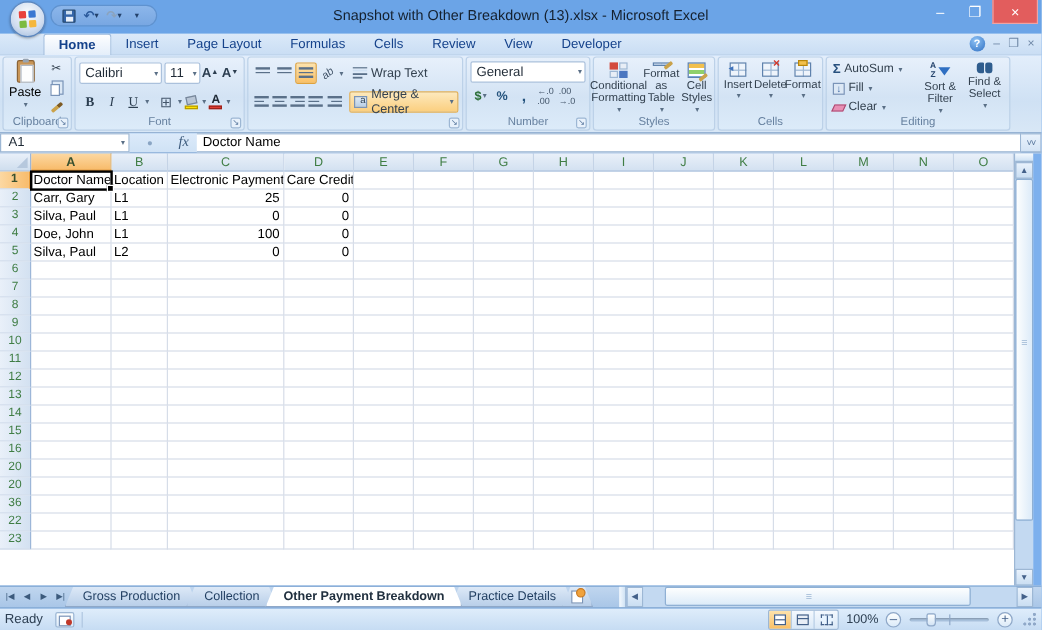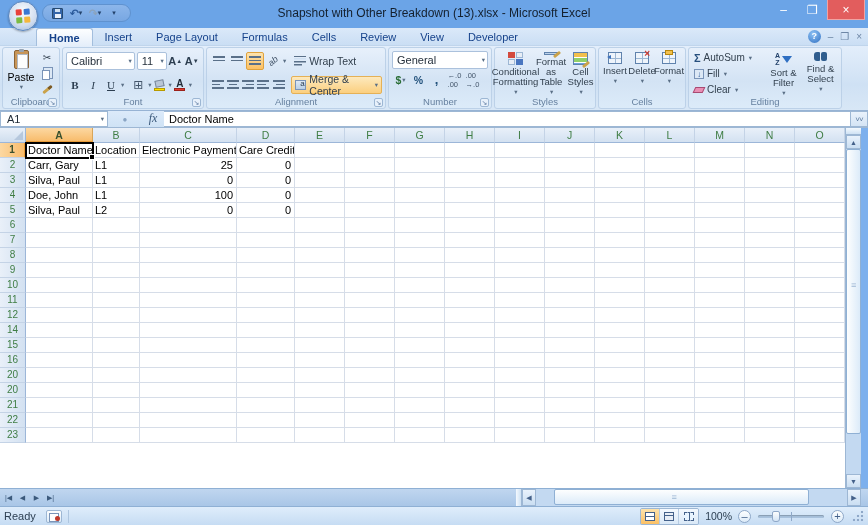--- a/index.html
+++ b/index.html
@@ -418,21 +418,20 @@
             </span>
           </div>
         <div class="vsep"></div>
         <div class="merge-btn">
           <span class="icon-merge"></span>
           <span>Merge &amp; Center</span>
           <span class="caret">▾</span>
         </div>
       </div>
     </div>
-    <div class="rgroup-label">Alignment</div>
     <div class="launcher">↘</div>
   </div>
 
   <div class="rgroup g-number">
     <div class="rgcontent">
       <div class="combo num-combo">
           <span>General</span>
           <span class="caret">▾</span>
         </div>
       <div class="nrow">
@@ -793,20 +792,38 @@
         <div class="gc" style="width: 50px;"></div>
         <div class="gc" style="width: 50px;"></div>
         <div class="gc" style="width: 50px;"></div>
         <div class="gc" style="width: 50px;"></div>
         <div class="gc" style="width: 50px;"></div>
         <div class="gc" style="width: 50px;"></div>
         <div class="gc" style="width: 50px;"></div>
         <div class="gc" style="width: 50px;"></div>
       </div>
       <div class="grow">
+        <div class="rh">13</div>
+        <div class="gc" style="width: 67px;"></div>
+        <div class="gc" style="width: 47px;"></div>
+        <div class="gc" style="width: 97px;"></div>
+        <div class="gc" style="width: 58px;"></div>
+        <div class="gc" style="width: 50px;"></div>
+        <div class="gc" style="width: 50px;"></div>
+        <div class="gc" style="width: 50px;"></div>
+        <div class="gc" style="width: 50px;"></div>
+        <div class="gc" style="width: 50px;"></div>
+        <div class="gc" style="width: 50px;"></div>
+        <div class="gc" style="width: 50px;"></div>
+        <div class="gc" style="width: 50px;"></div>
+        <div class="gc" style="width: 50px;"></div>
+        <div class="gc" style="width: 50px;"></div>
+        <div class="gc" style="width: 50px;"></div>
+      </div>
+      <div class="grow">
         <div class="rh">14</div>
         <div class="gc" style="width: 67px;"></div>
         <div class="gc" style="width: 47px;"></div>
         <div class="gc" style="width: 97px;"></div>
         <div class="gc" style="width: 58px;"></div>
         <div class="gc" style="width: 50px;"></div>
         <div class="gc" style="width: 50px;"></div>
         <div class="gc" style="width: 50px;"></div>
         <div class="gc" style="width: 50px;"></div>
         <div class="gc" style="width: 50px;"></div>
@@ -883,21 +900,21 @@
         <div class="gc" style="width: 50px;"></div>
         <div class="gc" style="width: 50px;"></div>
         <div class="gc" style="width: 50px;"></div>
         <div class="gc" style="width: 50px;"></div>
         <div class="gc" style="width: 50px;"></div>
         <div class="gc" style="width: 50px;"></div>
         <div class="gc" style="width: 50px;"></div>
         <div class="gc" style="width: 50px;"></div>
       </div>
       <div class="grow">
-        <div class="rh">21</div>
+        <div class="rh">36</div>
         <div class="gc" style="width: 67px;"></div>
         <div class="gc" style="width: 47px;"></div>
         <div class="gc" style="width: 97px;"></div>
         <div class="gc" style="width: 58px;"></div>
         <div class="gc" style="width: 50px;"></div>
         <div class="gc" style="width: 50px;"></div>
         <div class="gc" style="width: 50px;"></div>
         <div class="gc" style="width: 50px;"></div>
         <div class="gc" style="width: 50px;"></div>
         <div class="gc" style="width: 50px;"></div>
@@ -954,20 +971,29 @@
   <div class="rframe"></div>
 </div>
 
 <div class="sheetbar">
   <div class="tab-nav">
     <div class="tnav">|◀</div>
     <div class="tnav">◀</div>
     <div class="tnav">▶</div>
     <div class="tnav">▶|</div>
   </div>
+  <div class="sheettabs">
+      <div class="stab">Gross Production</div>
+      <div class="stab">Collection</div>
+      <div class="stab active">Other Payment Breakdown</div>
+      <div class="stab">Practice Details</div>
+      <div class="stab insert">
+        <span class="icon-newsheet"></span>
+      </div>
+    </div>
   <div class="hscroll">
     <div class="hs-split"></div>
     <div class="hs-arrow">◀</div>
     <div class="hs-track">
       <div class="hs-thumb"></div>
     </div>
     <div class="hs-arrow">▶</div>
   </div>
 </div>
 

